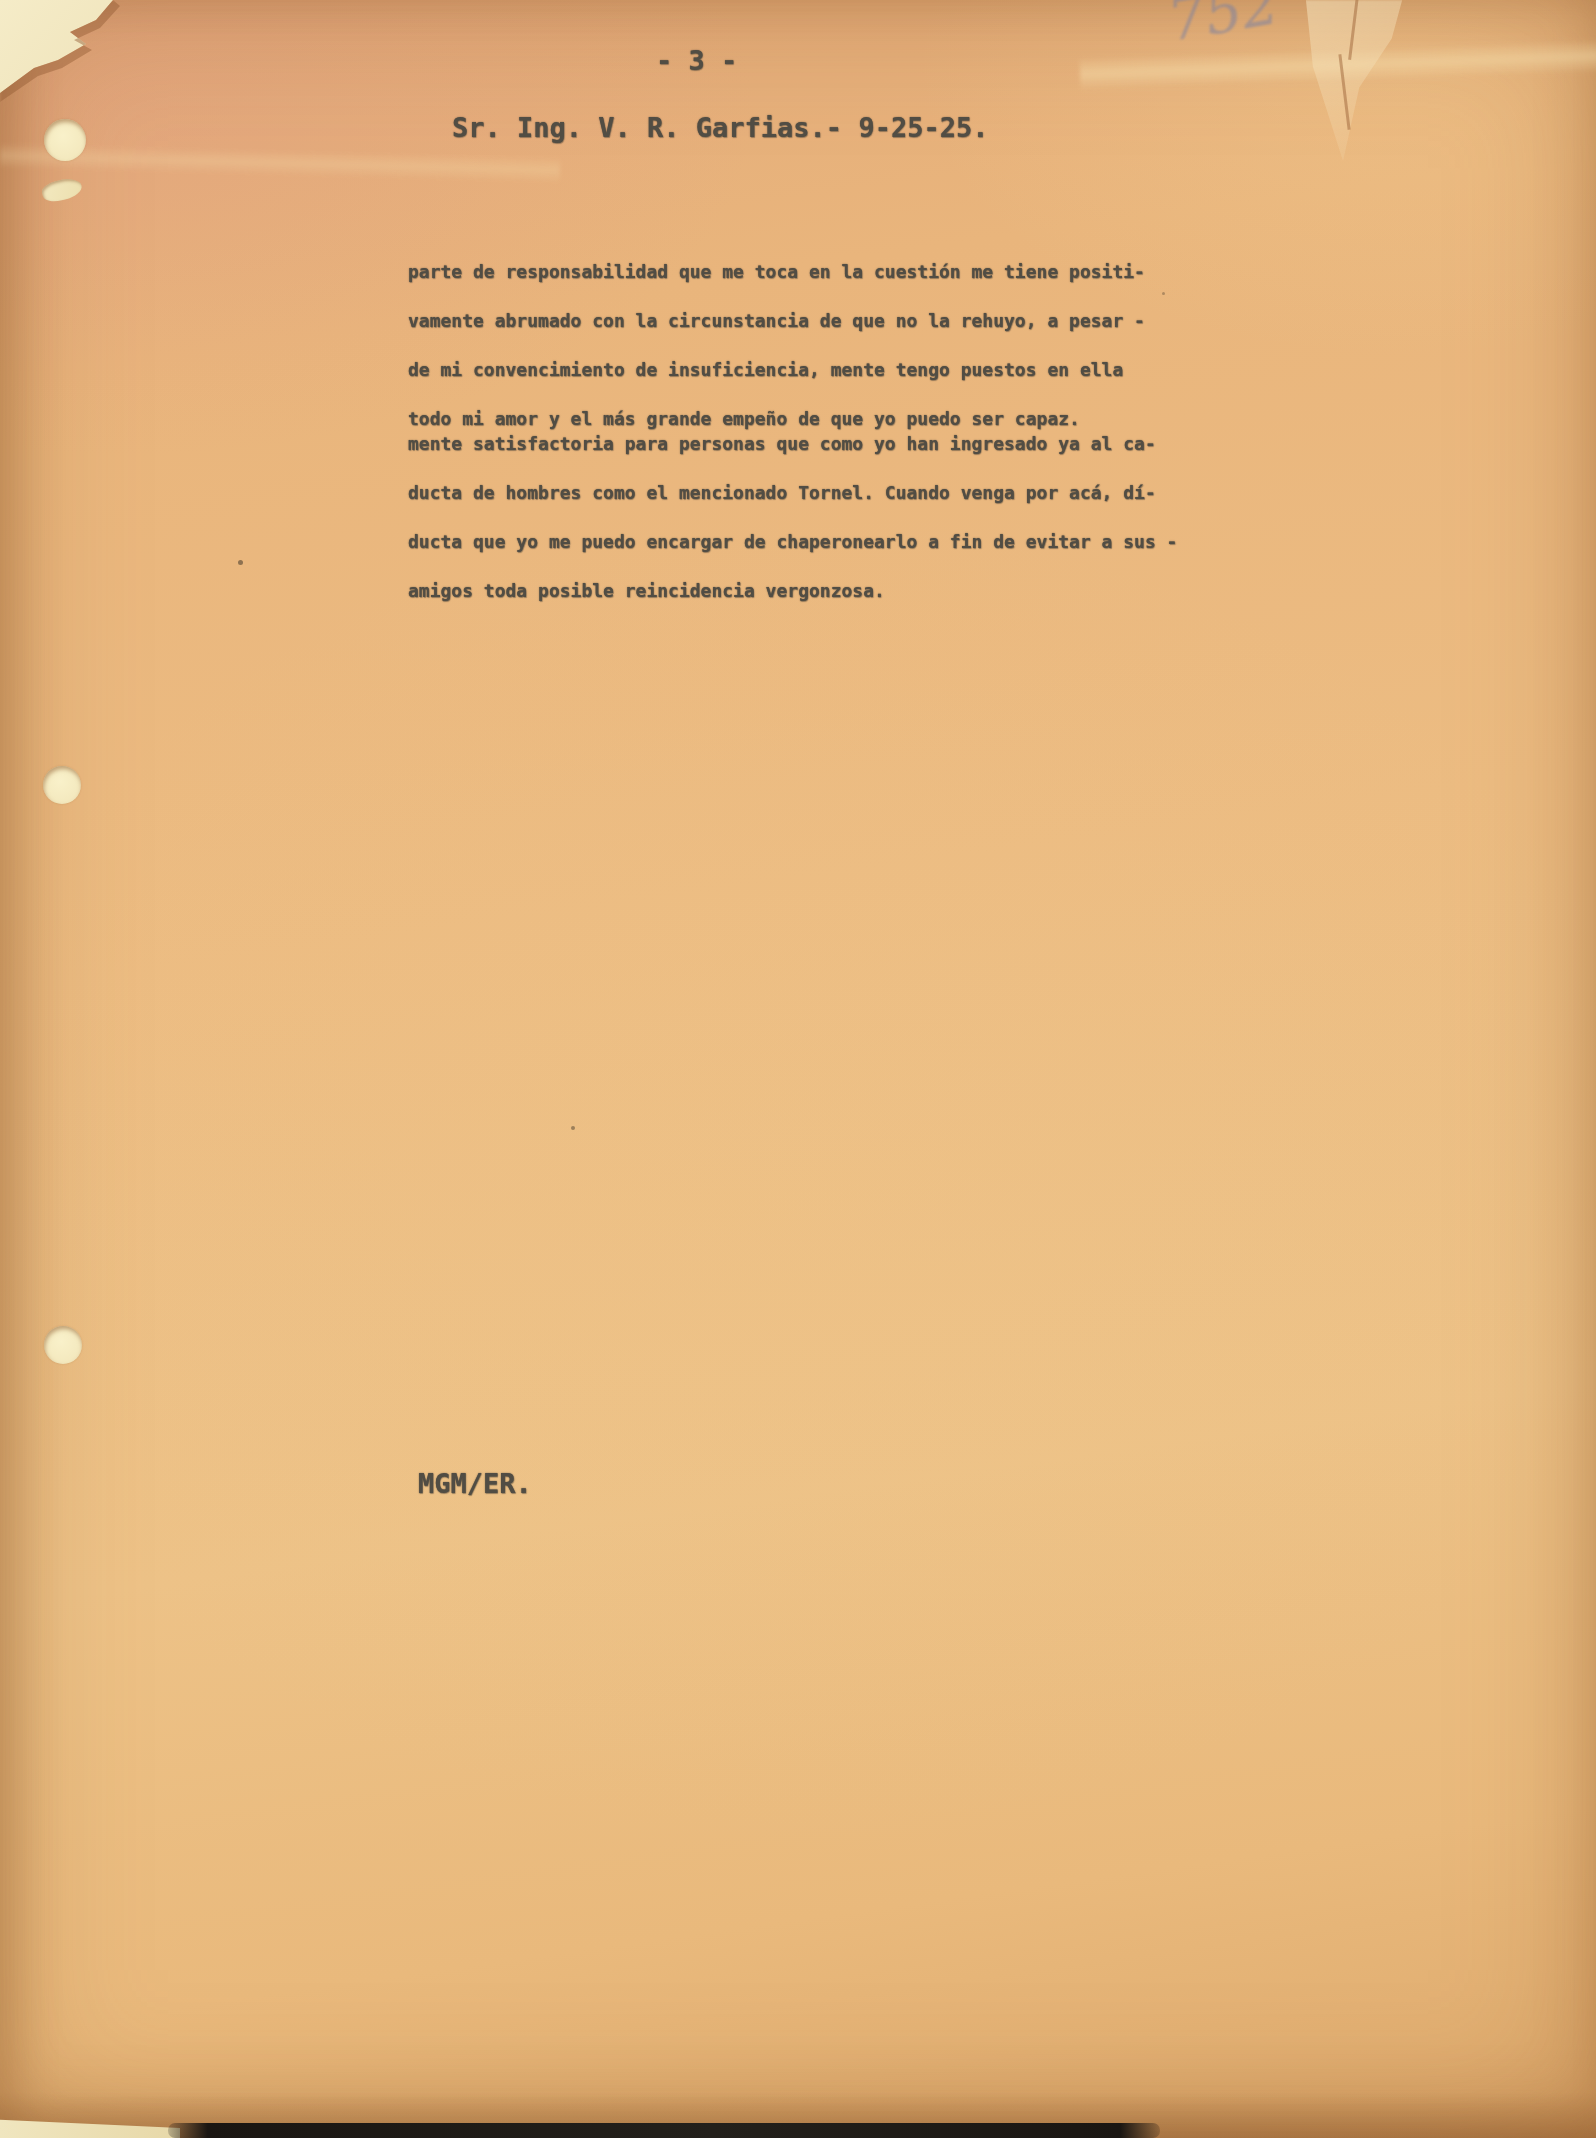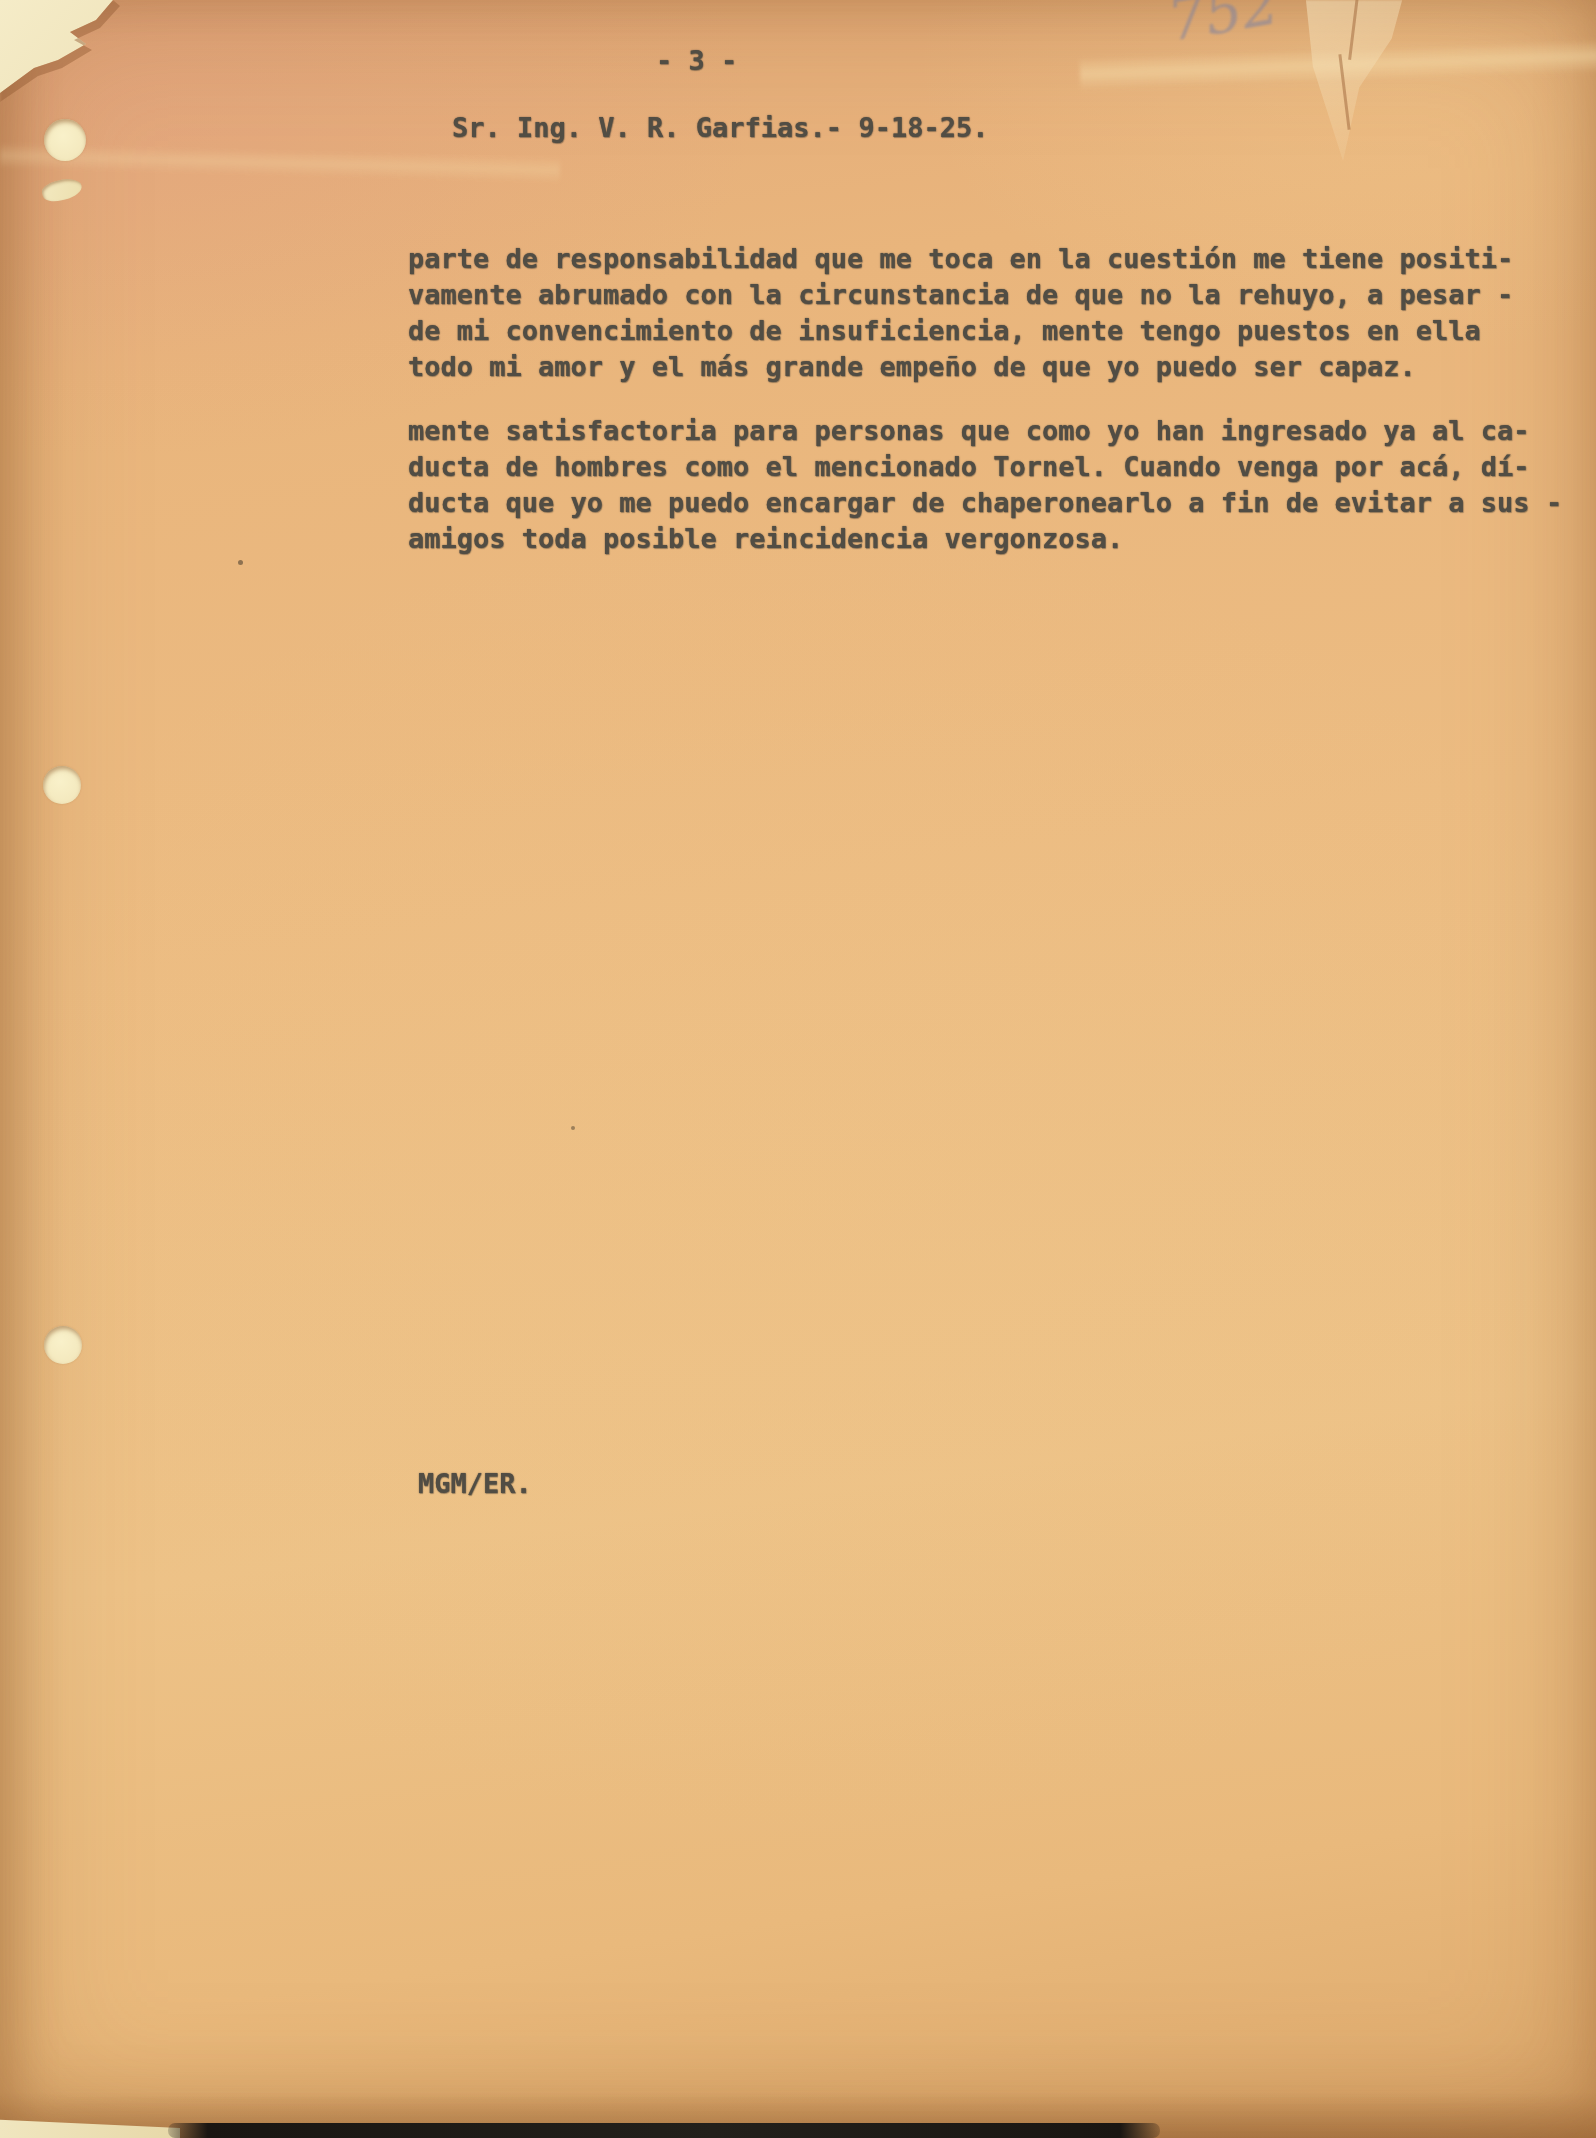--- a/index.html
+++ b/index.html
@@ -20,22 +20,22 @@
     position:absolute;
     color:#514d44;
     font-size:27px;
     line-height:36px;
     font-weight:700;
     letter-spacing:0px;
     text-shadow:0 0 1.4px rgba(72,66,56,0.85), 0.6px 0.6px 0.8px rgba(72,66,56,0.4);
     white-space:pre;
   }
   .para{position:absolute;left:408px;width:1130px;}
-  .para .line{color:#514d44;font-size:27px;line-height:36px;font-weight:700;
-    text-shadow:0 0 1.4px rgba(72,66,56,0.85),0.6px .6px .8px rgba(72,66,56,.4);white-space:pre;}
+  .para .line{color:#514d44;font-size:18px;line-height:36px;font-weight:700;
+    text-shadow:0 0 1.4px rgba(72,66,56,0.85),0.6px .6px .8px rgba(72,66,56,.4);white-space:pre;margin-top:13px;}
   .indent{padding-left:186px;}
   
   .torn-corner{
     position:absolute;left:0;top:0;width:140px;height:120px;
     background:linear-gradient(135deg,#f5ecc8 0%,#efe3ba 80%);
     clip-path:polygon(0 0,113px 0,96px 20px,70px 32px,86px 44px,58px 60px,34px 68px,0 93px);
   }
   .torn-edge-shadow{
     position:absolute;left:0;top:0;width:150px;height:130px;
     clip-path:polygon(113px 0,120px 6px,100px 28px,74px 40px,92px 50px,62px 68px,38px 76px,0 102px,0 93px,34px 68px,58px 60px,86px 44px,70px 32px,96px 20px);
@@ -110,21 +110,21 @@
   <div class="torn-corner"></div>
   <div class="torn-edge-shadow"></div>
 
   <div class="hole" style="left:44px;top:119px;width:42px;height:42px;"></div>
   <div class="hole-tear" style="left:42px;top:180px;width:40px;height:20px;transform:rotate(-14deg);"></div>
   <div class="hole" style="left:43px;top:766px;width:38px;height:38px;"></div>
   <div class="hole" style="left:44px;top:1326px;width:38px;height:38px;"></div>
 
   <div class="typed" style="left:656px;top:43px;">- 3 -</div>
 
-  <div class="typed" style="left:452px;top:110px;">Sr. Ing. V. R. Garfias.- 9-18-25.</div>
+  <div class="typed" style="left:452px;top:110px;">Sr. Ing. V. R. Garfias.- 9-25-25.</div>
 
   <div class="para" style="top:241px;">
     <div class="line">parte de responsabilidad que me toca en la cuestión me tiene positi-</div>
     <div class="line">vamente abrumado con la circunstancia de que no la rehuyo, a pesar -</div>
     <div class="line">de mi convencimiento de insuficiencia, mente tengo puestos en ella</div>
     <div class="line">todo mi amor y el más grande empeño de que yo puedo ser capaz.</div>
   </div>
 
   <div class="para" style="top:413px;">
     <div class="line">mente satisfactoria para personas que como yo han ingresado ya al ca-</div>

